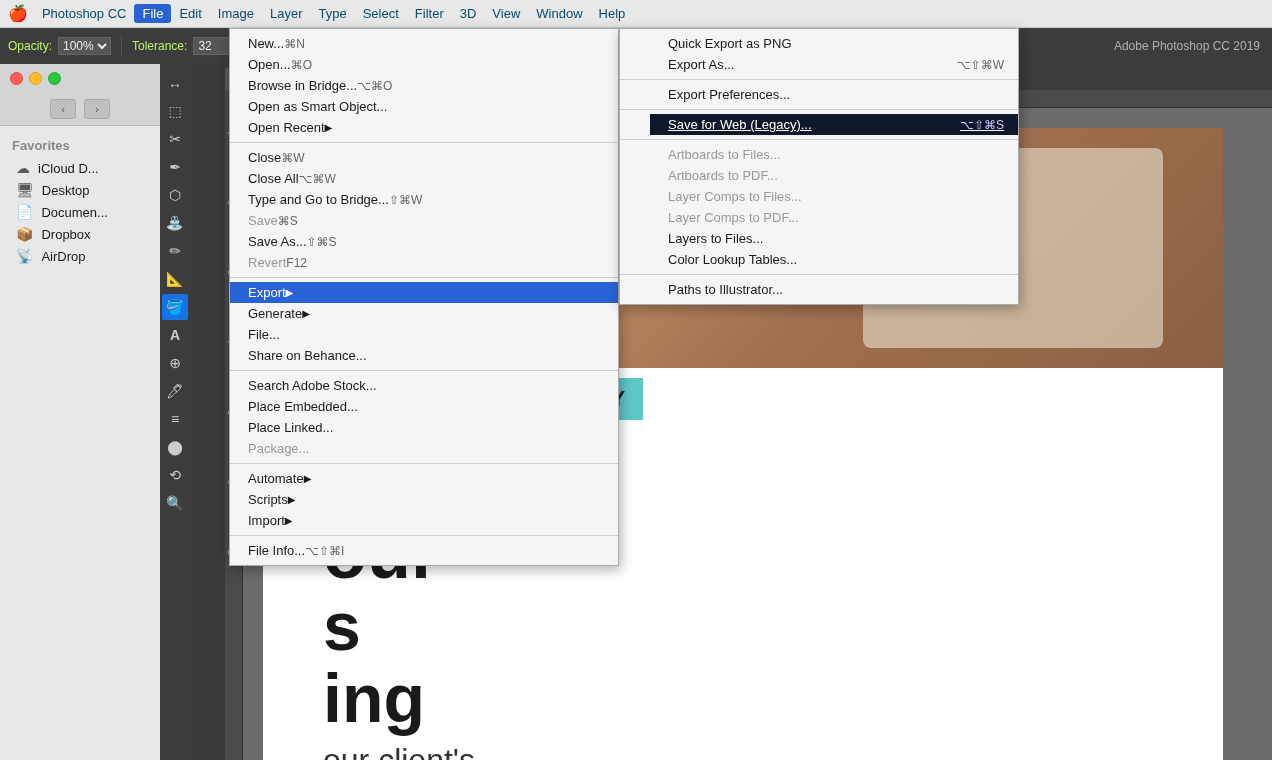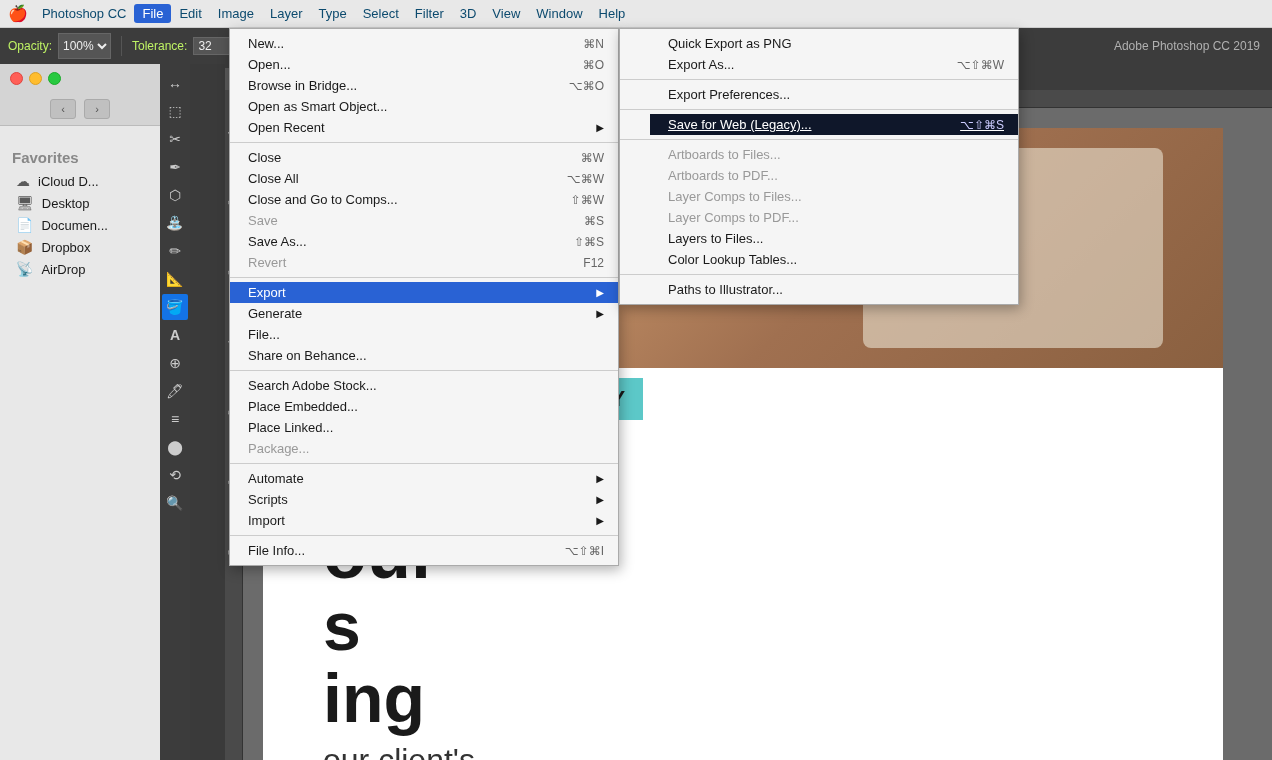--- a/index.html
+++ b/index.html
@@ -61,21 +61,21 @@
       border: 1px solid #666;
       color: #eee;
       font-size: 12px;
       padding: 1px 4px;
       width: 44px;
       height: 18px;
     }
     .ps-toolbar-checkbox { display: flex; align-items: center; gap: 3px; color: #ccc; font-size: 12px; }
     .ps-toolbar-sep { width: 1px; height: 20px; background: #555; margin: 0 4px; }
     .ps-opacity-select {
-      background: #555; border: 1px solid #666; color: #eee; font-size: 12px; height: 26px;
+      background: #555; border: 1px solid #666; color: #eee; font-size: 12px; height: 18px;
     }
 
     
     .tab-bar {
       position: absolute;
       top: 64px;
       left: 225px;
       right: 0;
       height: 26px;
       background: #3c3c3c;
@@ -195,24 +195,24 @@
       border-radius: 3px;
       cursor: pointer;
       display: flex;
       align-items: center;
       justify-content: center;
       font-size: 11px;
       color: #555;
     }
 
     .sidebar-section-label {
-      font-size: 15px;
+      font-size: 13px;
       font-weight: 600;
       color: #888;
-      padding: 23px 12px 4px;
+      padding: 12px 12px 4px;
     }
     .sidebar-item {
       display: flex;
       align-items: center;
       gap: 8px;
       padding: 3px 12px;
       font-size: 13px;
       color: #1a1a1a;
       cursor: pointer;
       border-radius: 4px;
@@ -291,27 +291,26 @@
       width: 390px;
       background: #f5f5f5;
       border: 1px solid #aaa;
       box-shadow: 2px 4px 12px rgba(0,0,0,0.3);
       z-index: 200;
       padding: 4px 0;
     }
     .menu-item {
       display: flex;
       align-items: center;
-      justify-content: space-between;
+      justify-content: flex-start;
       padding: 3px 14px 3px 18px;
       color: #1a1a1a;
       cursor: pointer;
       font-size: 13px;
       white-space: nowrap;
-      gap: 48px;
     }
     .menu-item.active { background: #2962d4; color: white; }
     .menu-item.disabled { color: #999; cursor: default; }
     .menu-shortcut { color: #666; font-size: 12px; }
     .menu-separator { height: 1px; background: #ccc; margin: 4px 0; }
     .menu-arrow { font-size: 10px; }
 
     
     .export-submenu {
       position: absolute;
@@ -542,21 +541,21 @@
   <div class="menu-separator"></div>
   <div class="menu-item">
     <span>Close</span>
     <span class="menu-shortcut">⌘W</span>
   </div>
   <div class="menu-item">
     <span>Close All</span>
     <span class="menu-shortcut">⌥⌘W</span>
   </div>
   <div class="menu-item">
-    <span>Close and Go to Comps...</span>
+    <span>Type and Go to Bridge...</span>
     <span class="menu-shortcut">⇧⌘W</span>
   </div>
   <div class="menu-item disabled">
     <span>Save</span>
     <span class="menu-shortcut">⌘S</span>
   </div>
   <div class="menu-item">
     <span>Save As...</span>
     <span class="menu-shortcut">⇧⌘S</span>
   </div>

